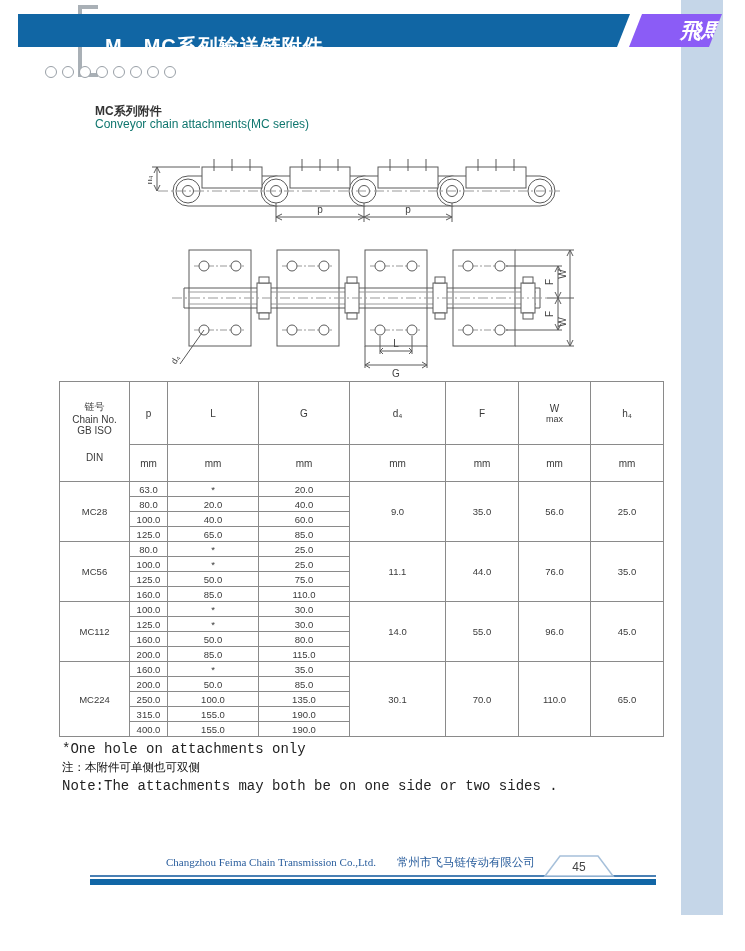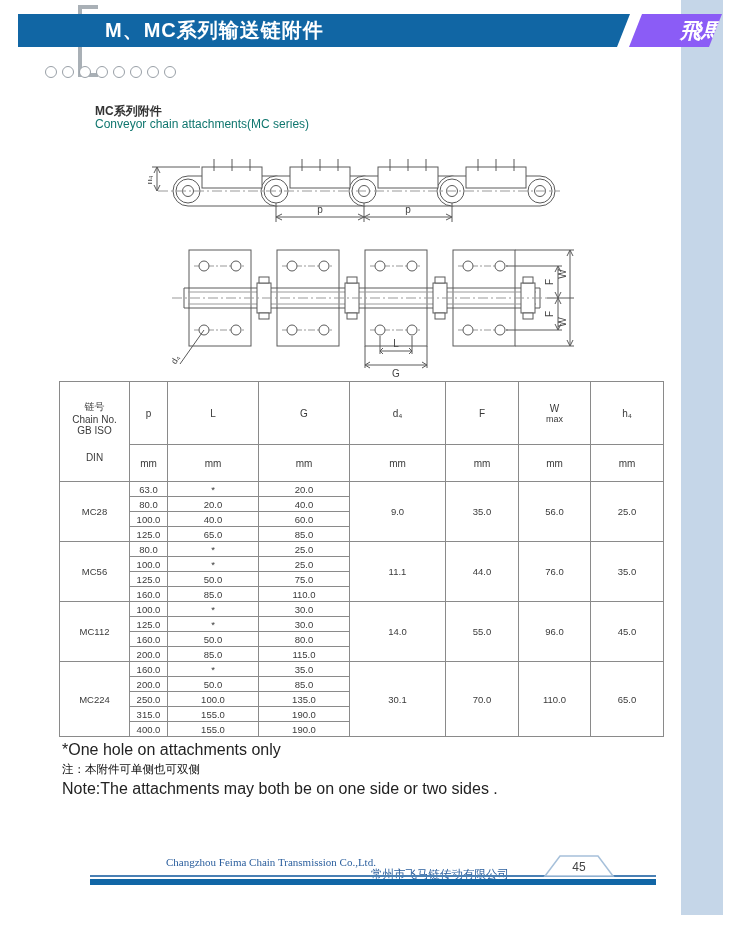--- a/index.html
+++ b/index.html
@@ -7,21 +7,21 @@
   .page{position:relative;width:745px;height:951px;background:#fff;overflow:hidden;}
 
   
   .side-strip{position:absolute;left:681px;top:0;width:42px;height:915px;background:#c5d6e8;z-index:0;}
 
   
   .bracket{position:absolute;left:78px;top:5px;width:16px;height:64px;
     border-left:4px solid #a9b0b6;border-top:4px solid #a9b0b6;border-bottom:4px solid #a9b0b6;z-index:1;}
   .banner{position:absolute;left:18px;top:14px;width:612px;height:33px;background:#1166a4;z-index:2;
     clip-path:polygon(0 0,100% 0,calc(100% - 13px) 100%,0 100%);}
-  .banner-title{position:absolute;left:87px;top:0;height:17px;line-height:33px;color:#fff;
+  .banner-title{position:absolute;left:87px;top:16px;height:17px;line-height:33px;color:#fff;
     font-size:20px;font-weight:bold;letter-spacing:1px;white-space:nowrap;}
   .logo{position:absolute;left:629px;top:14px;width:93px;height:33px;background:#8b5cf6;z-index:3;
     clip-path:polygon(13px 0,100% 0,calc(100% - 13px) 100%,0 100%);display:flex;align-items:center;justify-content:flex-end;}
   .logo-text{color:#fff;font-size:21px;font-weight:bold;font-style:italic;font-family:"Liberation Serif","DejaVu Serif",serif;}
   .subtitle{position:absolute;left:106px;top:50px;font-family:"Liberation Serif","DejaVu Serif",serif;
     font-size:13px;color:#54779f;white-space:nowrap;z-index:2;}
   .subtitle .dots{letter-spacing:3px;font-weight:bold;font-size:11px;vertical-align:1px;}
   .circles{position:absolute;left:45px;top:64px;z-index:2;}
   .circ{display:inline-block;width:10px;height:10px;border:1.5px solid #99a0a7;border-radius:50%;margin-right:5px;background:#fff;}
 
@@ -44,28 +44,28 @@
   .units-row th{height:36px;font-size:9.5px;}
   .chain-th{font-size:10px;}
   .chain-th .din{margin-top:16px;}
   .subl{font-size:9px;}
   .spec-table tbody td{height:14px;font-size:9.5px;}
   .spec-table tbody tr.gs td{border-top:1.6px solid #555;}
 
   
   .notes{position:absolute;left:62px;top:741px;z-index:1;}
   .notes .n-zh{font-size:11px;color:#111;margin-bottom:3px;}
-  .notes .n-en{font-size:16px;color:#222;margin-bottom:3px;}
+  .notes .n-en{font-size:14px;color:#222;margin-bottom:3px;font-family:Liberation Mono, monospace;}
   .notes .n-zh2{font-size:11.5px;color:#111;margin-bottom:3px;}
 
   
   .f-en{position:absolute;left:166px;top:856px;font-family:"Liberation Serif","DejaVu Serif",serif;
     font-size:11px;color:#2a5e9d;z-index:1;}
-  .f-zh{position:absolute;left:371px;top:855px;font-family:"Liberation Serif","DejaVu Serif",serif;
-    font-size:11.5px;color:#2a5e9d;z-index:1;margin-top:12px;}
+  .f-zh{position:absolute;left:397px;top:855px;font-family:"Liberation Serif","DejaVu Serif",serif;
+    font-size:11.5px;color:#2a5e9d;z-index:1;}
   .f-trap{position:absolute;left:543px;top:855px;z-index:2;}
   .f-thin{position:absolute;left:90px;top:875px;width:566px;height:2px;background:#4a80b4;z-index:1;}
   .f-thick{position:absolute;left:90px;top:879px;width:566px;height:6px;background:#1166a6;z-index:1;}
 </style>
 </head>
 <body>
 
 <div class="page">
 
   <div class="side-strip"></div>

